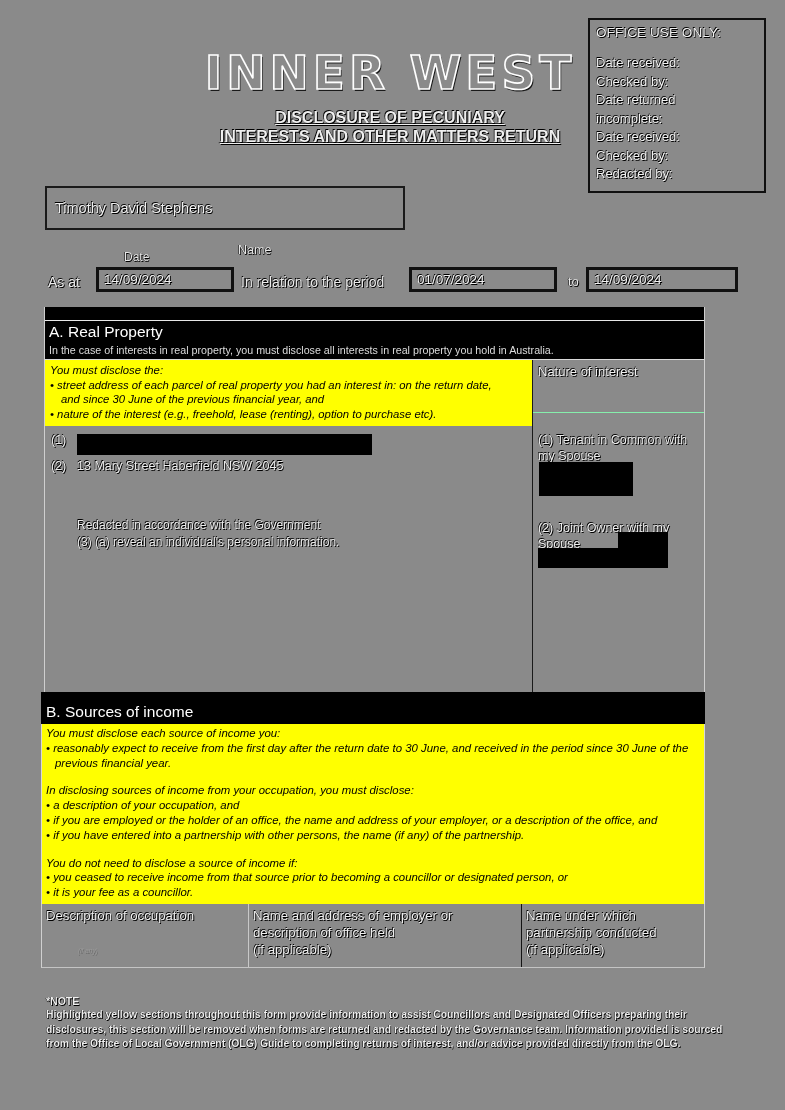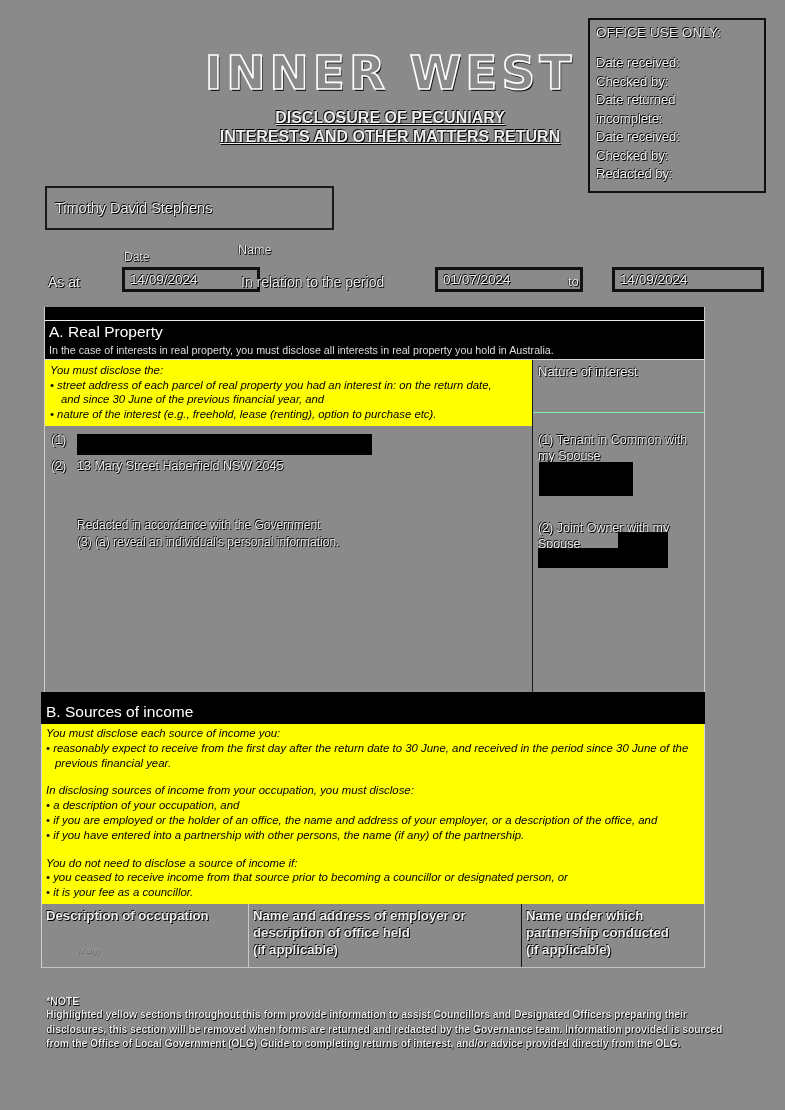--- a/index.html
+++ b/index.html
@@ -99,21 +99,21 @@
     color: #ededed;
     text-shadow: 0.9px 0.9px 0 #000, -0.6px -0.6px 0 #000;
     white-space: nowrap;
   }
 
   
   .name-field {
     position: absolute;
     left: 45px;
     top: 186px;
-    width: 289px;
+    width: 360px;
     height: 44px;
     border: 2px solid #1a1a1a;
     background: #8a8a8a;
     box-sizing: border-box;
     display: flex;
     align-items: center;
     padding-left: 8px;
   }
   .name-value {
     font-size: 14.5px;
@@ -166,21 +166,20 @@
   }
   .date-box {
     position: absolute;
     height: 25px;
     border: 3px solid #111;
     background: #8a8a8a;
     box-sizing: border-box;
     display: flex;
     align-items: center;
     padding-left: 5px;
-    margin-left: 26px;
   }
   .date-box .v {
     font-size: 13.5px;
     color: #f0f0f0;
     text-shadow: 0.9px 0.9px 0 #000, -0.6px -0.6px 0 #000;
     white-space: nowrap;
   }
   #date-asat  { left: 96px;  top: 267px; width: 138px; }
   #date-from  { left: 409px; top: 267px; width: 148px; }
   #date-to    { left: 586px; top: 267px; width: 152px; }
@@ -352,21 +351,20 @@
     border-bottom: 1px solid #c4c4c4;
     box-sizing: border-box;
   }
   .bcol {
     box-sizing: border-box;
     padding: 3px 8px 0 4px;
     font-size: 13.2px;
     line-height: 17px;
     color: #efefef;
     text-shadow: 0.9px 0.9px 0 #000, -0.6px -0.6px 0 #000;
-    font-weight: bold;
   }
   .bcol1 { width: 207px; border-right: 1px solid #c8c8c8; position: relative; }
   .bcol2 { width: 273px; border-right: 1.5px solid #141414; }
   .bcol3 { flex: 1; }
   .tiny-note {
     position: absolute;
     left: 36px;
     top: 38px;
     font-size: 6.5px;
     font-style: italic;

